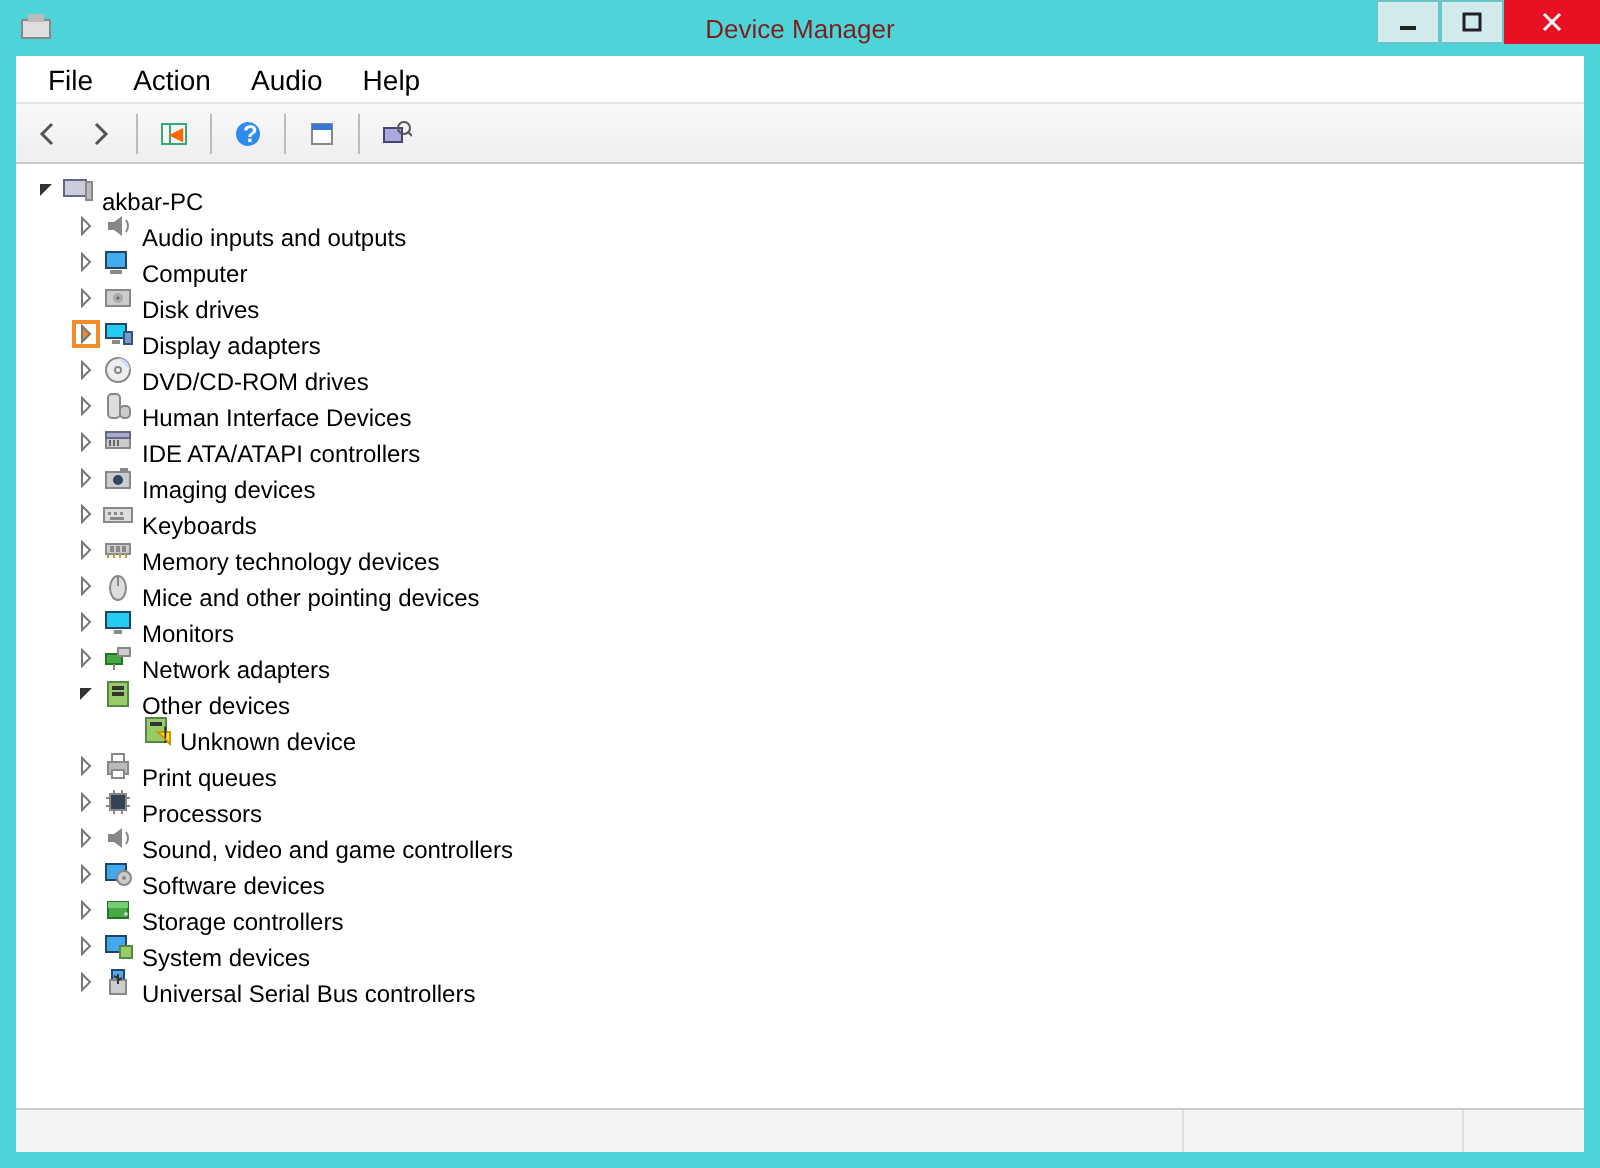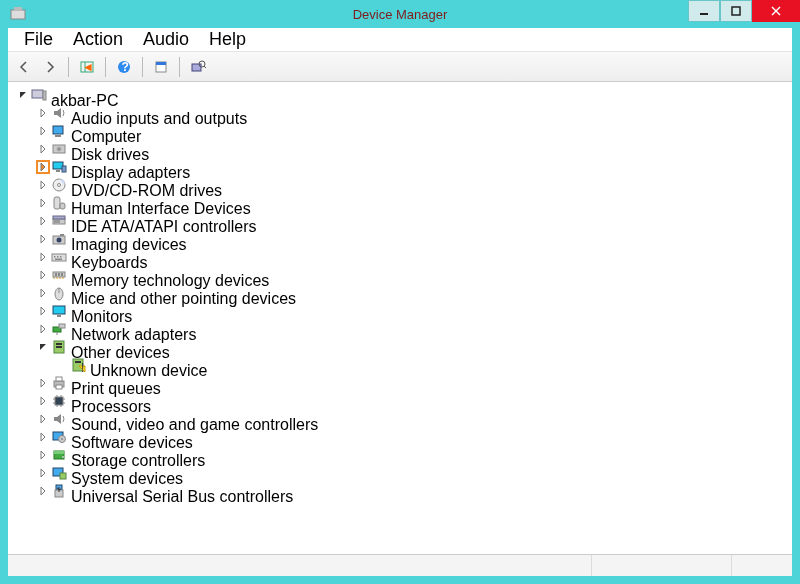--- a/index.html
+++ b/index.html
@@ -12,32 +12,32 @@
   .win-controls { position: absolute; right: 0; top: 0; display: flex; }
   .win-btn { width: 32px; height: 22px; display: flex; align-items: center; justify-content: center; cursor: pointer; }
   .win-btn.min, .win-btn.max { background: #d1ebed; border: 1px solid #6ac5c9; margin-left: 0; }
   .win-btn.min { margin-right: 0; }
   .win-btn.close { width: 48px; background: #e81123; color: #fff; }
   .win-btn svg { display: block; }
 
   .content-area { position: absolute; left: 8px; right: 8px; top: 28px; bottom: 8px; background: #fff; display: flex; flex-direction: column; }
 
   .menubar { height: 24px; display: flex; align-items: center; padding: 0 6px; border-bottom: 1px solid #e5e5e5; }
-  .menuitem { padding: 3px 10px; cursor: default; font-size: 18px; }
+  .menuitem { padding: 3px 10px; cursor: default; font-size: 14px; }
 
   .toolbar { height: 30px; display: flex; align-items: center; padding: 2px 4px; gap: 2px; border-bottom: 1px solid #ccc; background: linear-gradient(#f9f9f9, #eee); }
   .tb-sep { width: 1px; height: 20px; background: #bbb; margin: 0 4px; }
   .tb-btn { width: 24px; height: 24px; display: flex; align-items: center; justify-content: center; border: 1px solid transparent; cursor: pointer; }
 
   .tree { flex: 1; overflow: auto; padding: 4px 2px; }
   .node { display: flex; align-items: center; height: 18px; line-height: 18px; white-space: nowrap; cursor: default; }
   .arrow { width: 14px; height: 14px; display: flex; align-items: center; justify-content: center; cursor: pointer; margin-right: 1px; }
   .arrow svg { display:block; }
   .node-icon { width: 16px; height: 16px; margin-right: 4px; display: flex; align-items: center; justify-content: center; }
-  .node-label { font-size: 16px; margin-top: 12px; }
+  .node-label { font-size: 12px; margin-top: 12px; }
   .highlight-box { border: 2px solid #f28c28; width: 14px; height: 14px; display:flex; align-items:center; justify-content:center; margin-right:1px; }
 
   .statusbar { height: 22px; border-top: 1px solid #ccc; background: #f4f4f4; display:flex; }
   .status-cell { border-right: 1px solid #ddd; flex:1; }
 </style>
 </head>
 <body>
 
 <div class="window">
 

